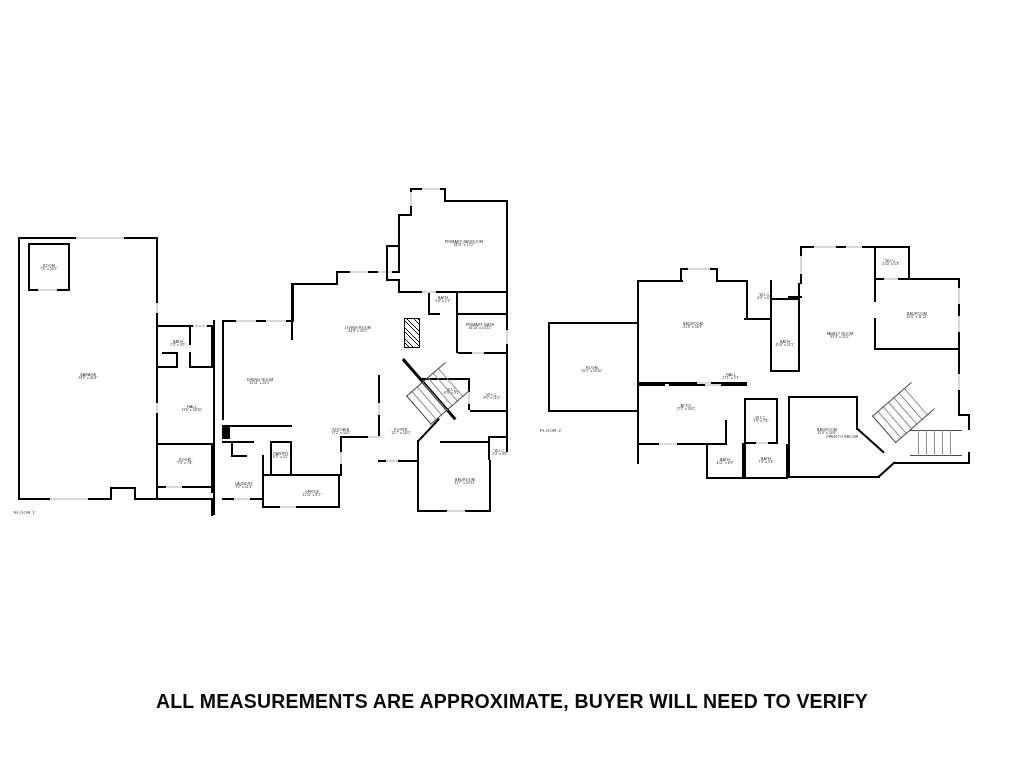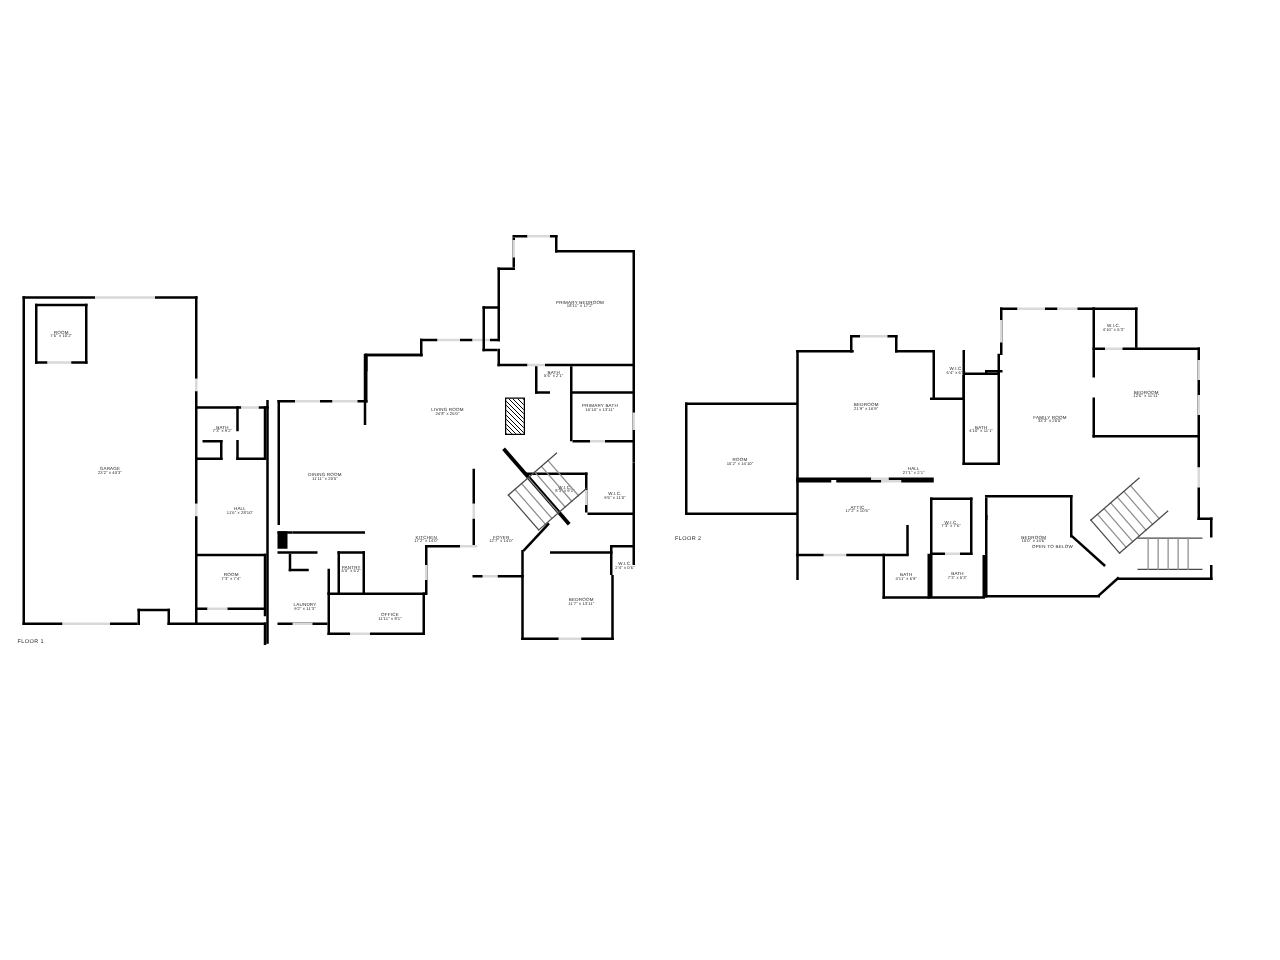--- a/index.html
+++ b/index.html
@@ -464,14 +464,15 @@
       <div class="tread" style="left:24px;top:0;width:.7px;height:26px;"></div>
       <div class="tread" style="left:32px;top:0;width:.7px;height:26px;"></div>
       <div class="tread" style="left:40px;top:0;width:.7px;height:26px;"></div>
     </div>
 
     <div class="w" style="left:268px;top:412px;width:2.2px;height:4px;"></div>
 
     <div class="floorlbl" style="left:20px;top:428px;">FLOOR 2</div>
   </div>
 
+  <div class="caption" style="top:690px;">ALL MEASUREMENTS ARE APPROXIMATE, BUYER WILL NEED TO VERIFY</div>
 
 </div>
 
 </body></html>

